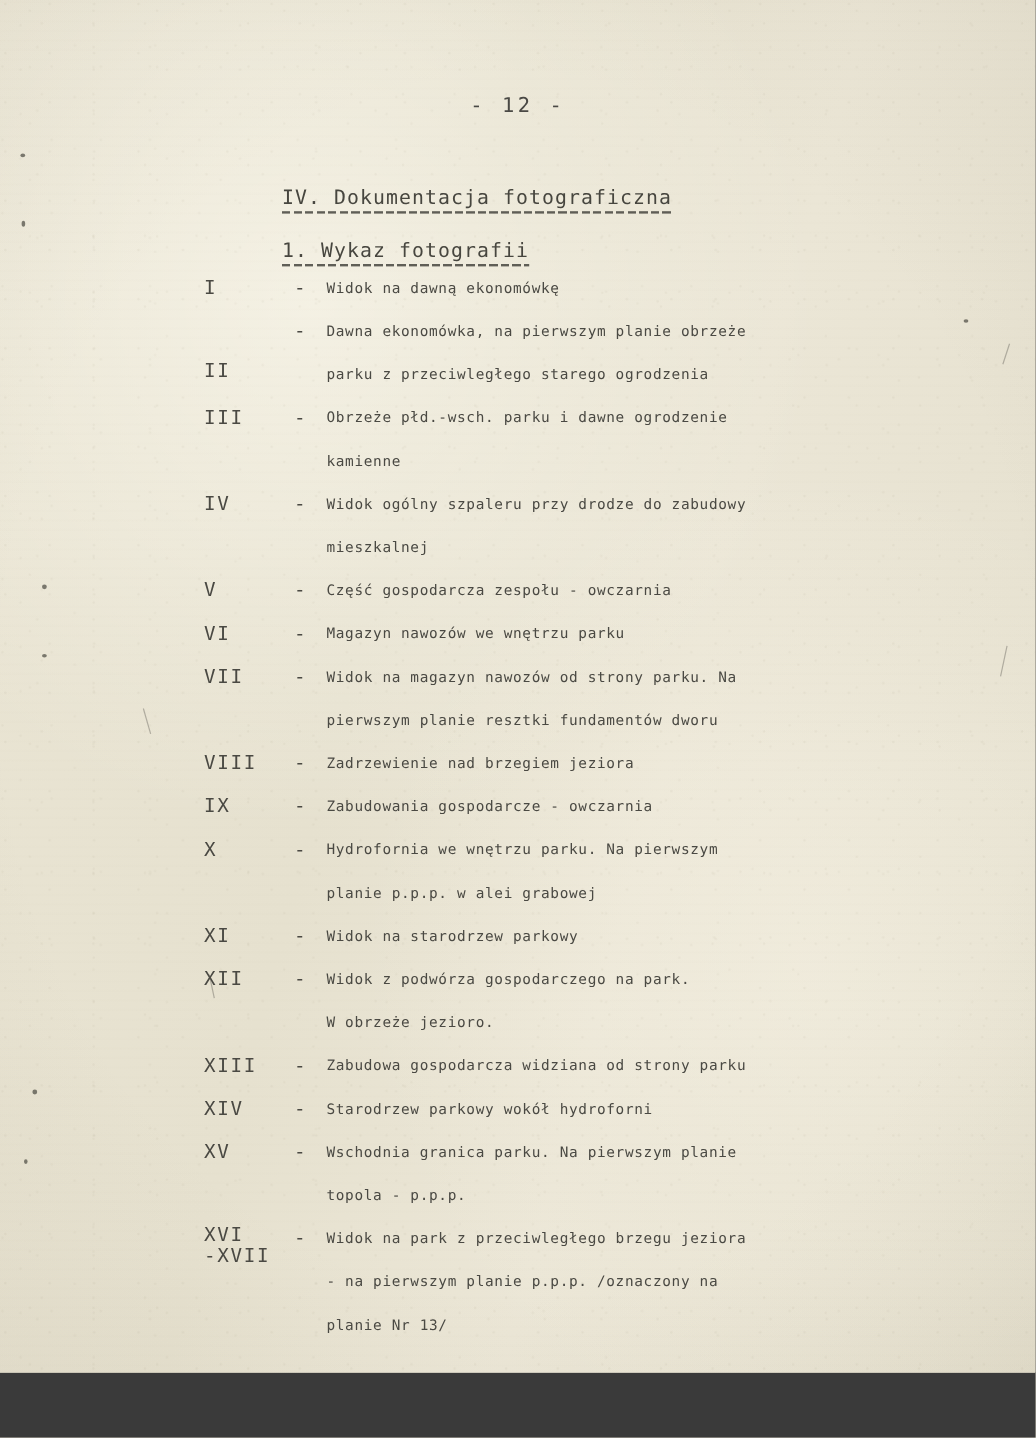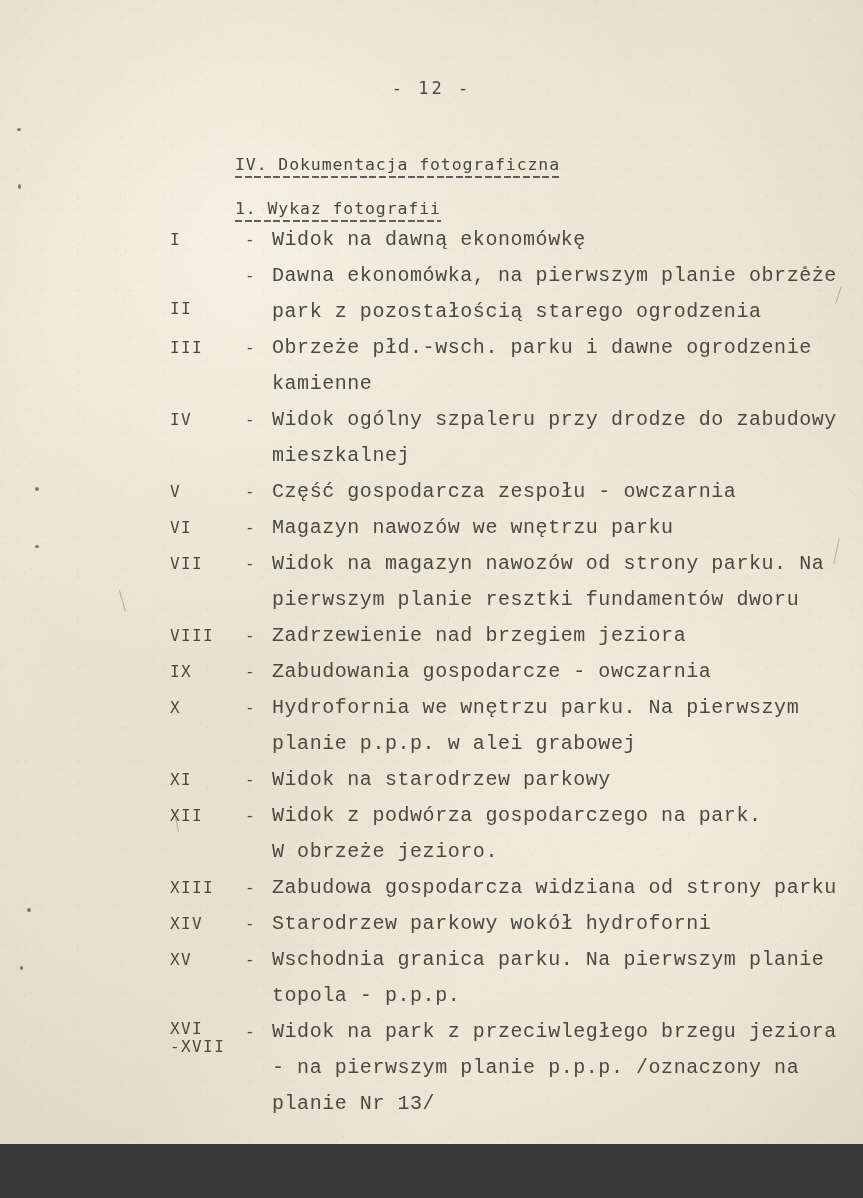--- a/index.html
+++ b/index.html
@@ -127,26 +127,25 @@
     top: 0;
     font-size: 16px;
     color: #4a4943;
     line-height: 36px;
   }
   .lines {
     margin-left: 272px;
     padding-right: 28px;
   }
   .line {
-    font-size: 20px;
+    font-size: 12px;
     line-height: 36px;
     letter-spacing: 0.55px;
     color: #4a4943;
     white-space: pre;
-    font-family: Liberation Mono, monospace;
   }
 
   
   .speck {
     position: absolute;
     background: #4e4c44;
     border-radius: 50%;
     opacity: 0.72;
     z-index: 4;
   }
@@ -196,21 +195,21 @@
           <div class="dash">-</div>
           <div class="lines">
             <div class="line">Widok na dawną ekonomówkę</div>
           </div>
         </div>
         <div class="photo-entry" style="height: 72px;">
           <div class="num" style="top: 9px; margin-top: 33px;">II</div>
           <div class="dash">-</div>
           <div class="lines">
             <div class="line">Dawna ekonomówka, na pierwszym planie obrzeże</div>
-            <div class="line">park z pozostałością starego ogrodzenia</div>
+            <div class="line">parku z przeciwległego starego ogrodzenia</div>
           </div>
         </div>
         <div class="photo-entry" style="height: 72px;">
           <div class="num" style="top: 9px;">III</div>
           <div class="dash">-</div>
           <div class="lines">
             <div class="line">Obrzeże płd.-wsch. parku i dawne ogrodzenie</div>
             <div class="line">kamienne</div>
           </div>
         </div>

